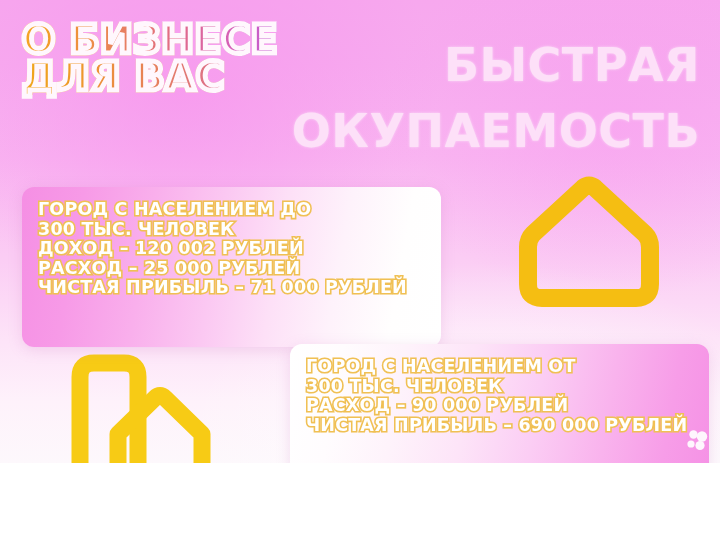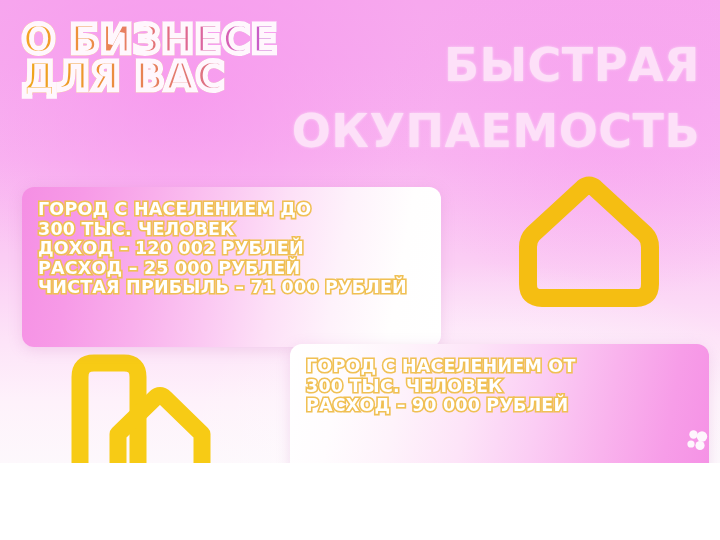--- a/index.html
+++ b/index.html
@@ -209,20 +209,21 @@
       </span>
     </div>
   </div>
 
   <div class="card" id="card-bottom">
     <div class="card-body">
       <span class="hdr">ГОРОД С НАСЕЛЕНИЕМ ОТ</span>
       <span class="hdr">300 ТЫС. ЧЕЛОВЕК</span>
       <span class="stats">
         <span class="row">РАСХОД – 90 000 РУБЛЕЙ</span>
+        <span class="row">ЧИСТАЯ ПРИБЫЛЬ – 690 000 РУБЛЕЙ</span>
       </span>
     </div>
   </div>
 
   <div id="watermark">
     <span class="wm-dots">
       <svg width="22" height="22" viewBox="0 0 22 22" aria-hidden="true">
         <circle cx="7.5" cy="5.5" r="4.2" fill="#FFFFFF"></circle>
         <circle cx="16" cy="7.5" r="5.2" fill="#FFFFFF"></circle>
         <circle cx="5" cy="15" r="3.6" fill="#FFFFFF"></circle>

